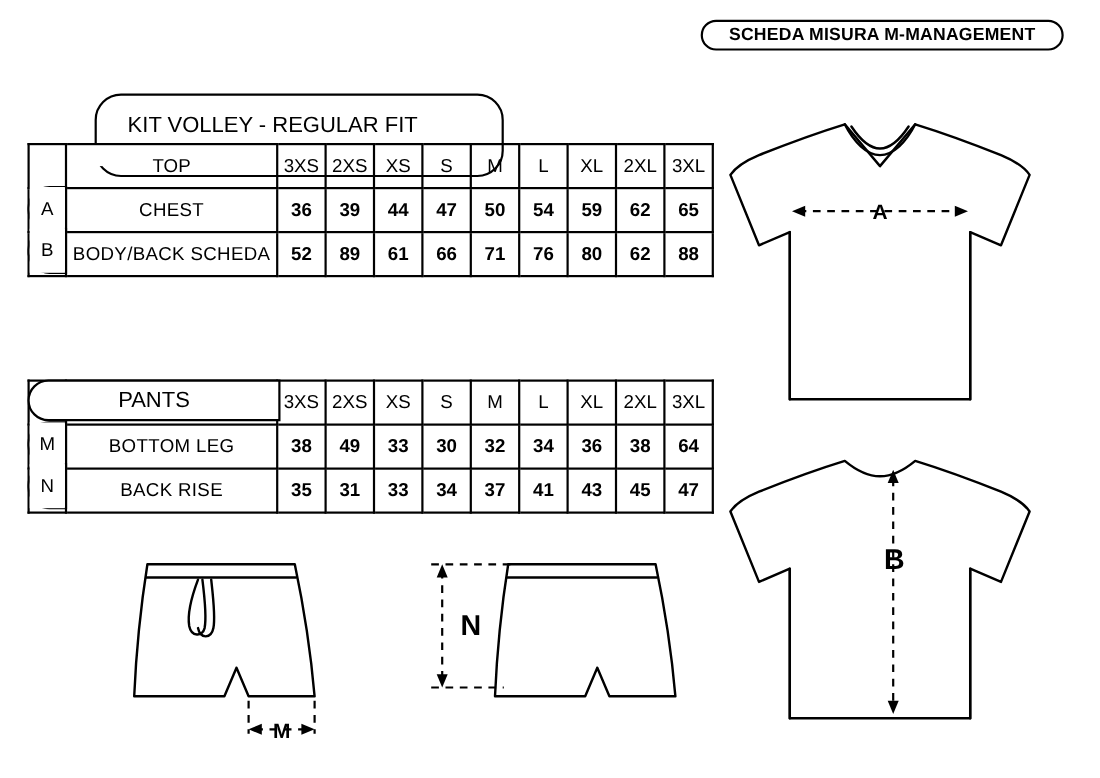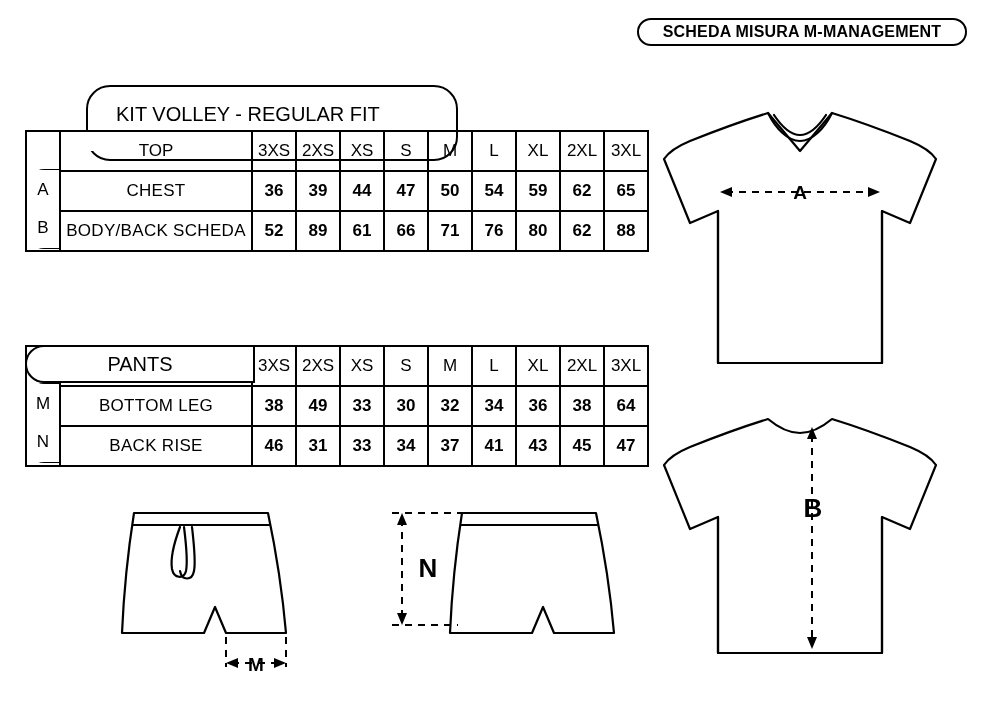--- a/index.html
+++ b/index.html
@@ -220,21 +220,21 @@
         <td class="val-cell">30</td>
         <td class="val-cell">32</td>
         <td class="val-cell">34</td>
         <td class="val-cell">36</td>
         <td class="val-cell">38</td>
         <td class="val-cell">64</td>
       </tr>
       <tr>
         <td class="letter-cell">N</td>
         <td class="name-cell">BACK RISE</td>
-        <td class="val-cell">46</td>
+        <td class="val-cell">35</td>
         <td class="val-cell">31</td>
         <td class="val-cell">33</td>
         <td class="val-cell">34</td>
         <td class="val-cell">37</td>
         <td class="val-cell">41</td>
         <td class="val-cell">43</td>
         <td class="val-cell">45</td>
         <td class="val-cell">47</td>
       </tr>
     </tbody>

